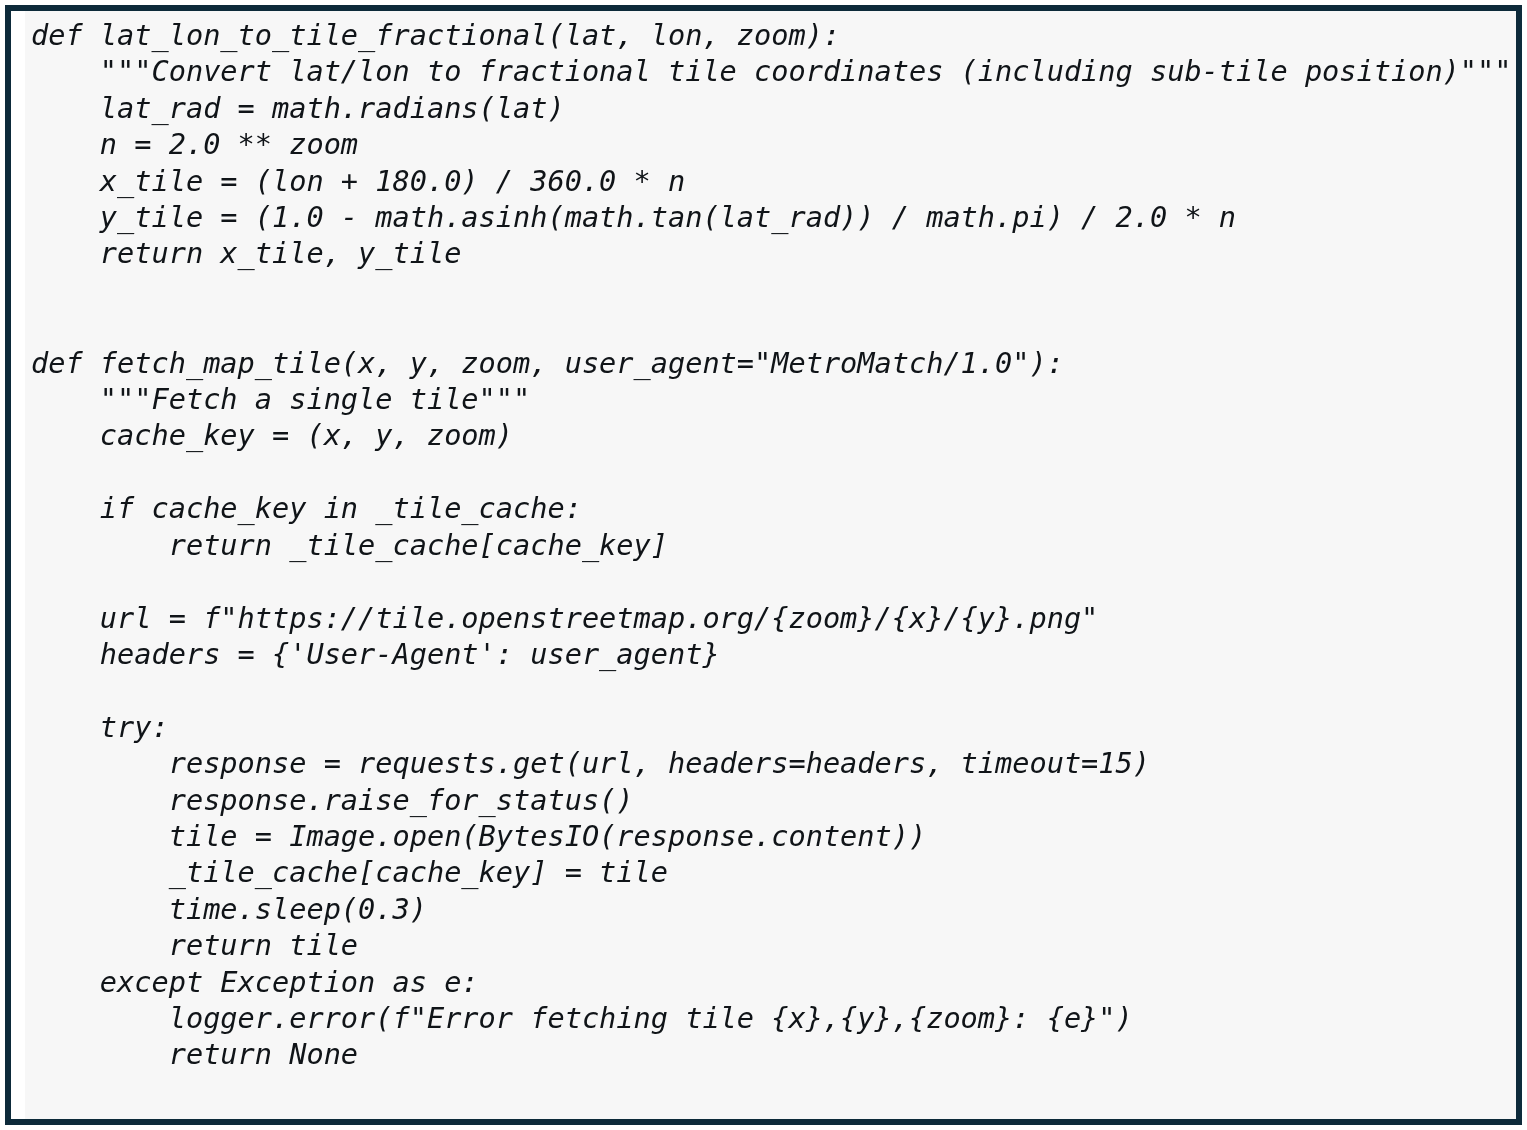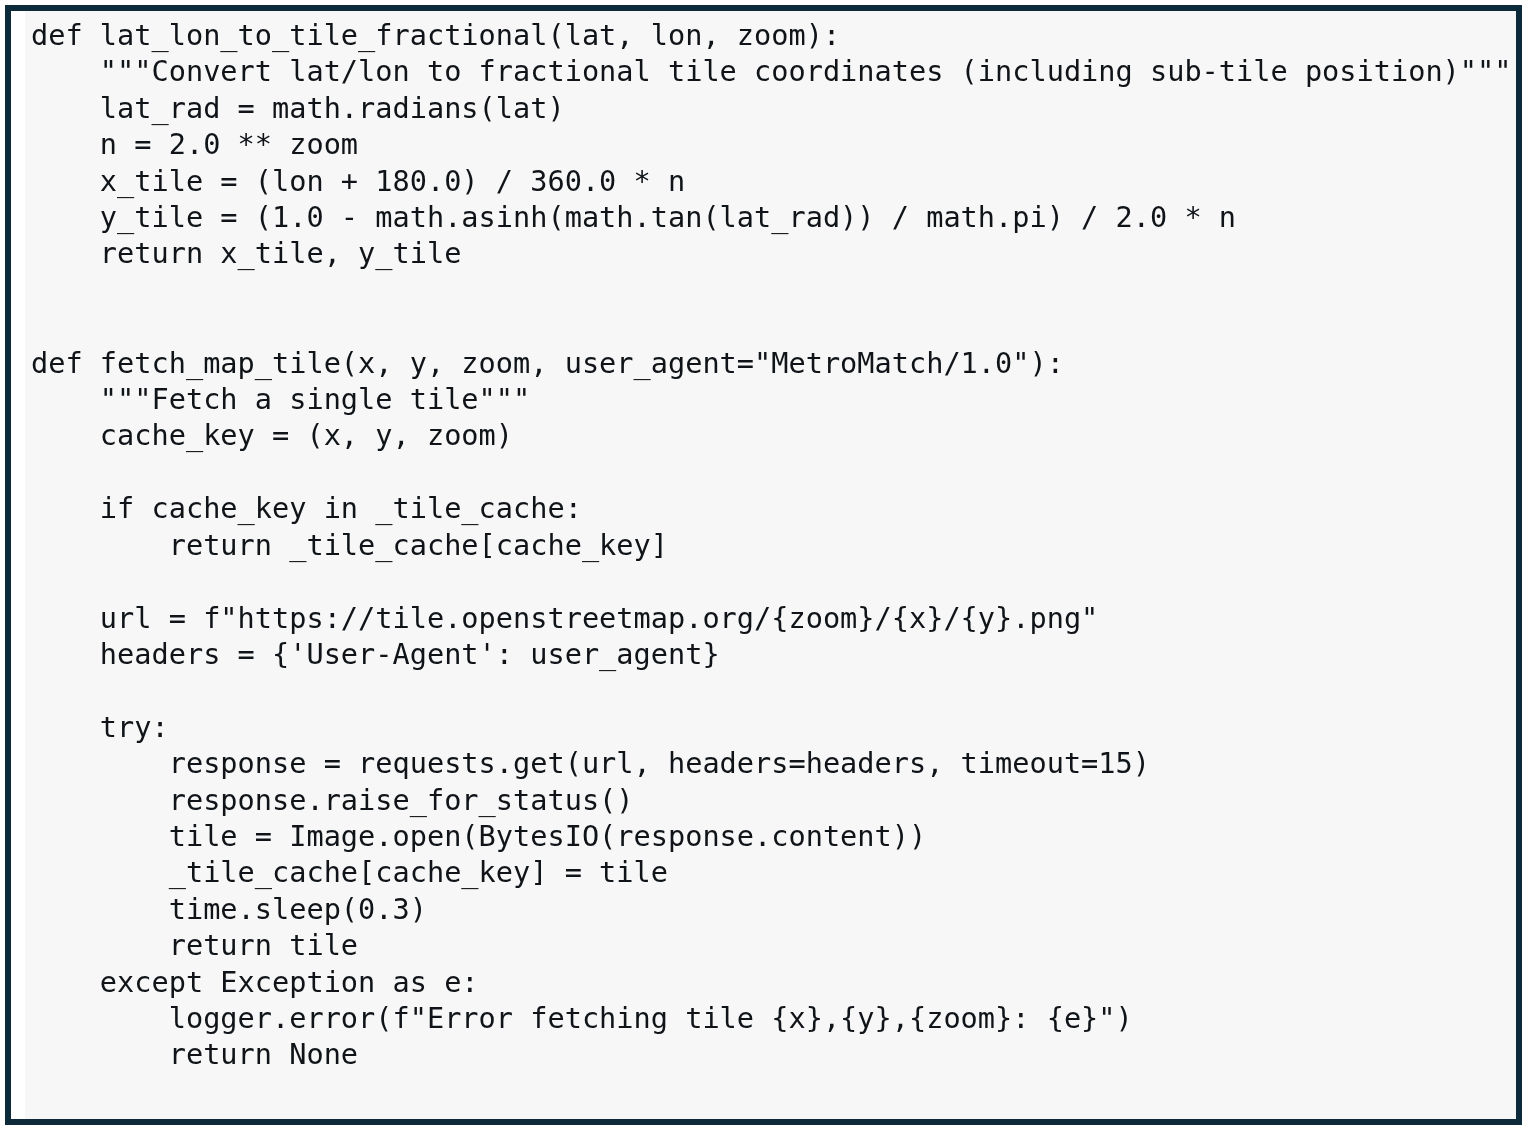--- a/index.html
+++ b/index.html
@@ -40,20 +40,21 @@
     top: 6px;
     margin: 0;
     padding: 0;
     white-space: pre;
     font-family: "DejaVu Sans Mono", monospace;
     font-size: 28.6px;
     line-height: 36.4px;
     letter-spacing: 0px;
     color: #101418;
     font-weight: 400;
+    font-style: italic;
     -webkit-font-smoothing: antialiased;
   }
 
   .code-line {
     display: block;
     white-space: pre;
     min-height: 36.4px;
   }
 </style>
 </head>

